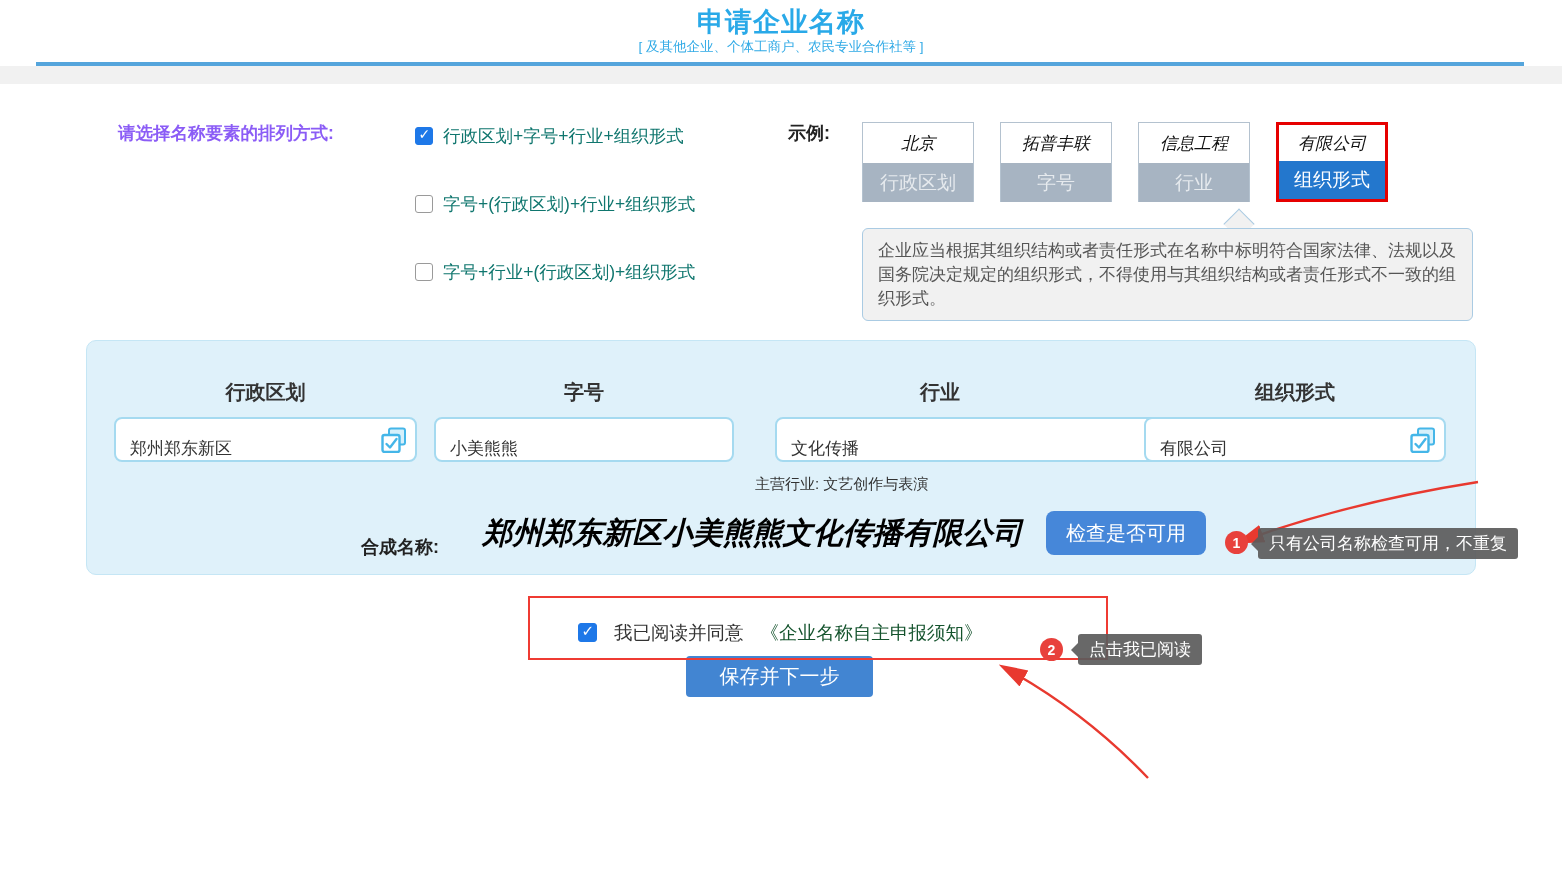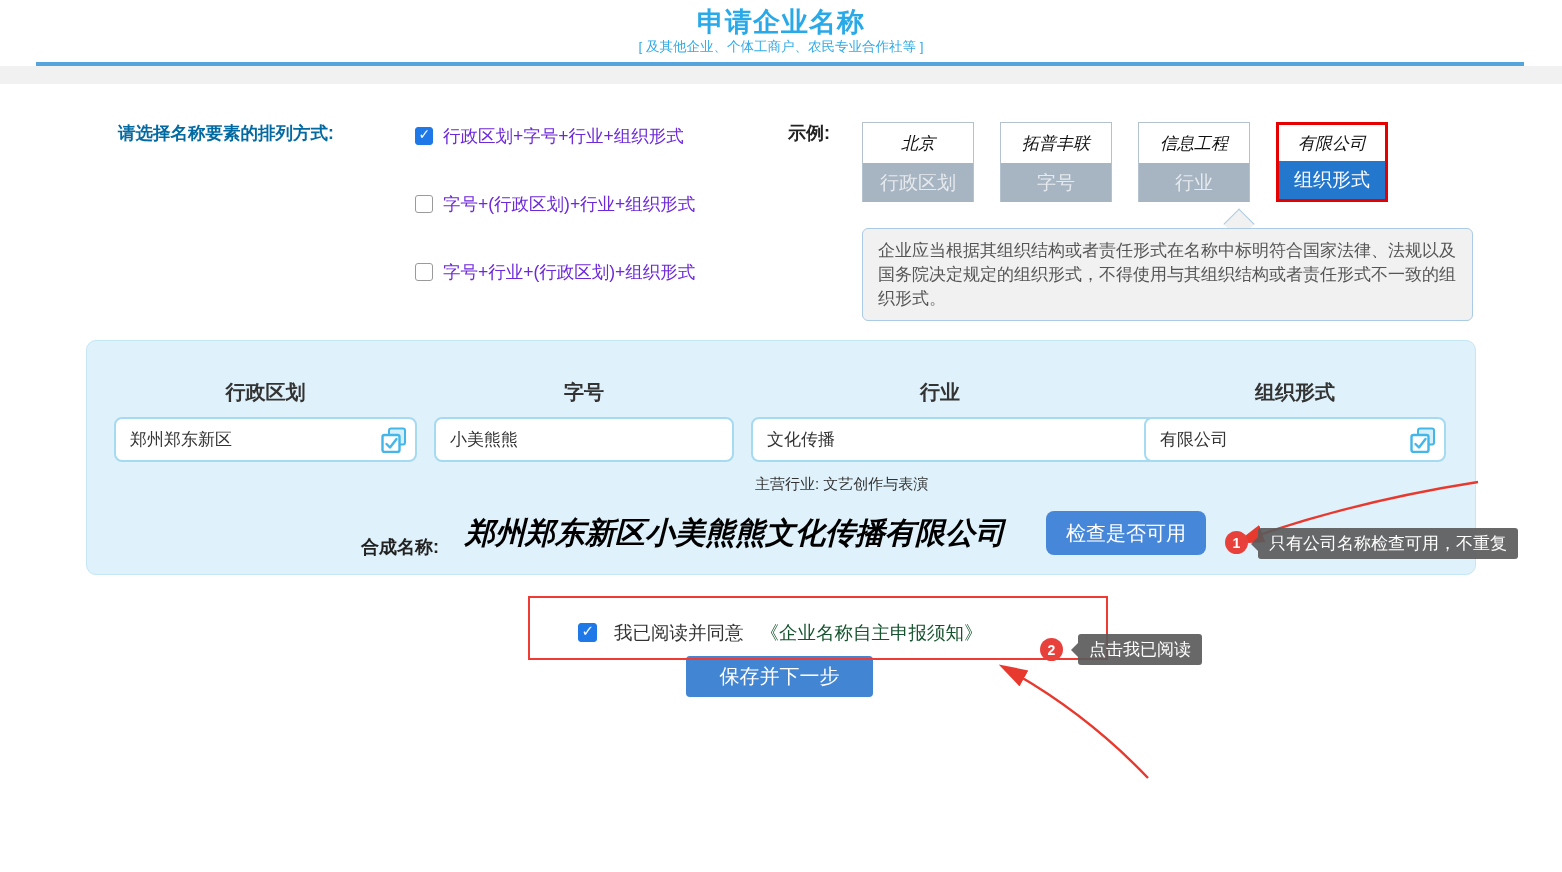--- a/index.html
+++ b/index.html
@@ -8,22 +8,22 @@
 
   
   .page-title { position:absolute; top:4px; left:0; width:100%; text-align:center;
     font-size:27px; font-weight:bold; color:#29a9e8; letter-spacing:1px; }
   .page-subtitle { position:absolute; top:38px; left:0; width:100%; text-align:center;
     font-size:13.5px; color:#31aae6; }
   .blue-line { position:absolute; top:62px; left:36px; width:1488px; height:4px; background:#55a5dc; }
   .gray-strip { position:absolute; top:66px; left:0; width:100%; height:18px; background:#f1f1f1; }
 
   
-  .arr-label { position:absolute; left:118px; top:121px; font-size:17.5px; font-weight:bold; color:#0369a1; }
-  .opt-row { position:absolute; left:415px; display:flex; align-items:center; gap:10px; font-size:17.5px; color:#6d28d9; }
+  .arr-label { position:absolute; left:118px; top:121px; font-size:17.5px; font-weight:bold; color:#8b5cf6; }
+  .opt-row { position:absolute; left:415px; display:flex; align-items:center; gap:10px; font-size:17.5px; color:#0f766e; }
   .cb { width:18px; height:18px; border:1.5px solid #9a9a9a; border-radius:3px; background:#fff;
     display:inline-block; position:relative; flex:0 0 auto; cursor:pointer; }
   .cb.on { background:#1e78e8; border-color:#1e78e8; }
   .cb.on::after { content:"✓"; position:absolute; left:2.5px; top:-2px; color:#fff; font-size:14px; font-weight:bold; }
 
   
   .ex-label { position:absolute; left:788px; top:121px; font-size:18px; font-weight:bold; color:#222; }
   .ex-row { position:absolute; left:862px; top:122px; display:flex; gap:26px; }
   .ex-box { width:112px; height:80px; border:1px solid #b4c2cf; background:#fff; }
   .ex-box.hl { border:3px solid #e60000; }
@@ -40,27 +40,27 @@
     transform:rotate(45deg); z-index:2; }
   .note-box { position:absolute; left:862px; top:228px; width:611px; min-height:82px;
     background:#f1f1f1; border:1px solid #aacbe3; border-radius:6px; padding:10px 15px;
     font-size:17px; line-height:1.4; color:#555; z-index:3; }
 
   
   .panel { position:absolute; left:86px; top:340px; width:1390px; height:235px;
     background:#dff1fa; border:1px solid #c5e6f5; border-radius:10px; }
   .col-head { position:absolute; top:38px; text-align:center; font-size:20px; font-weight:bold; color:#333; }
   .field { position:absolute; top:76px; height:45px; background:#fff; border:2px solid #a5daf0;
-    border-radius:8px; font-size:17px; color:#333; padding:0 40px 0 14px; display:flex; align-items:center; }
+    border-radius:8px; font-size:17px; color:#333; padding:0 40px 0 14px; display:flex; align-items:flex-end; }
   .field .val { white-space:nowrap; overflow:hidden; }
   .picker-ic { position:absolute; right:8px; top:8px; width:26px; height:26px; cursor:pointer; }
   .ind-hint { position:absolute; left:668px; top:134px; font-size:15px; color:#333; }
 
   .comp-label { position:absolute; left:274px; top:194px; font-size:18px; font-weight:bold; color:#222; }
-  .comp-name { position:absolute; left:378px; top:172px; width:575px; 
+  .comp-name { position:absolute; left:378px; top:172px; width:575px; text-align:center;
     font-family:cursive; font-style:italic; font-weight:bold; font-size:30px; color:#000; white-space:nowrap; }
   .check-btn { position:absolute; left:959px; top:170px; width:160px; height:44px;
     background:#4687d9; color:#fff; font-size:20px; border:none; border-radius:8px;
     display:flex; align-items:center; justify-content:center; cursor:pointer;
     font-family:"Liberation Sans","DejaVu Sans",sans-serif; }
 
   
   .agree-row { position:absolute; left:578px; top:620px; display:flex; align-items:center; gap:17px; font-size:18.5px; }
   .agree-cb { width:19px; height:19px; }
   .agree-cb.on::after { font-size:15px; left:2.5px; top:-2px; }
@@ -146,21 +146,21 @@
         <rect x="8" y="1.5" width="16" height="16" rx="2" fill="#d6f0fb" stroke="#45b6e8" stroke-width="2"></rect>
         <rect x="1.5" y="8" width="17" height="17" rx="2" fill="#ffffff" stroke="#45b6e8" stroke-width="2.4"></rect>
         <path d="M5.5 17 l3.5 3.5 l6.5 -8.5" fill="none" stroke="#45b6e8" stroke-width="2.4" stroke-linecap="round" stroke-linejoin="round"></path>
       </svg>
     </div>
 
     <div class="field" style="left:347px; width:300px; padding-right:14px;">
       <span class="val">小美熊熊</span>
     </div>
 
-    <div class="field" style="left:664px; width:406px; padding-right:0;">
+    <div class="field" style="left:688px; width:406px; padding-right:0;">
       <span class="val">文化传播</span>
     </div>
 
     <div class="field" style="left:1057px; width:302px;">
       <span class="val">有限公司</span>
       <svg class="picker-ic" viewBox="0 0 26 26">
         <rect x="8" y="1.5" width="16" height="16" rx="2" fill="#d6f0fb" stroke="#45b6e8" stroke-width="2"></rect>
         <rect x="1.5" y="8" width="17" height="17" rx="2" fill="#ffffff" stroke="#45b6e8" stroke-width="2.4"></rect>
         <path d="M5.5 17 l3.5 3.5 l6.5 -8.5" fill="none" stroke="#45b6e8" stroke-width="2.4" stroke-linecap="round" stroke-linejoin="round"></path>
       </svg>

